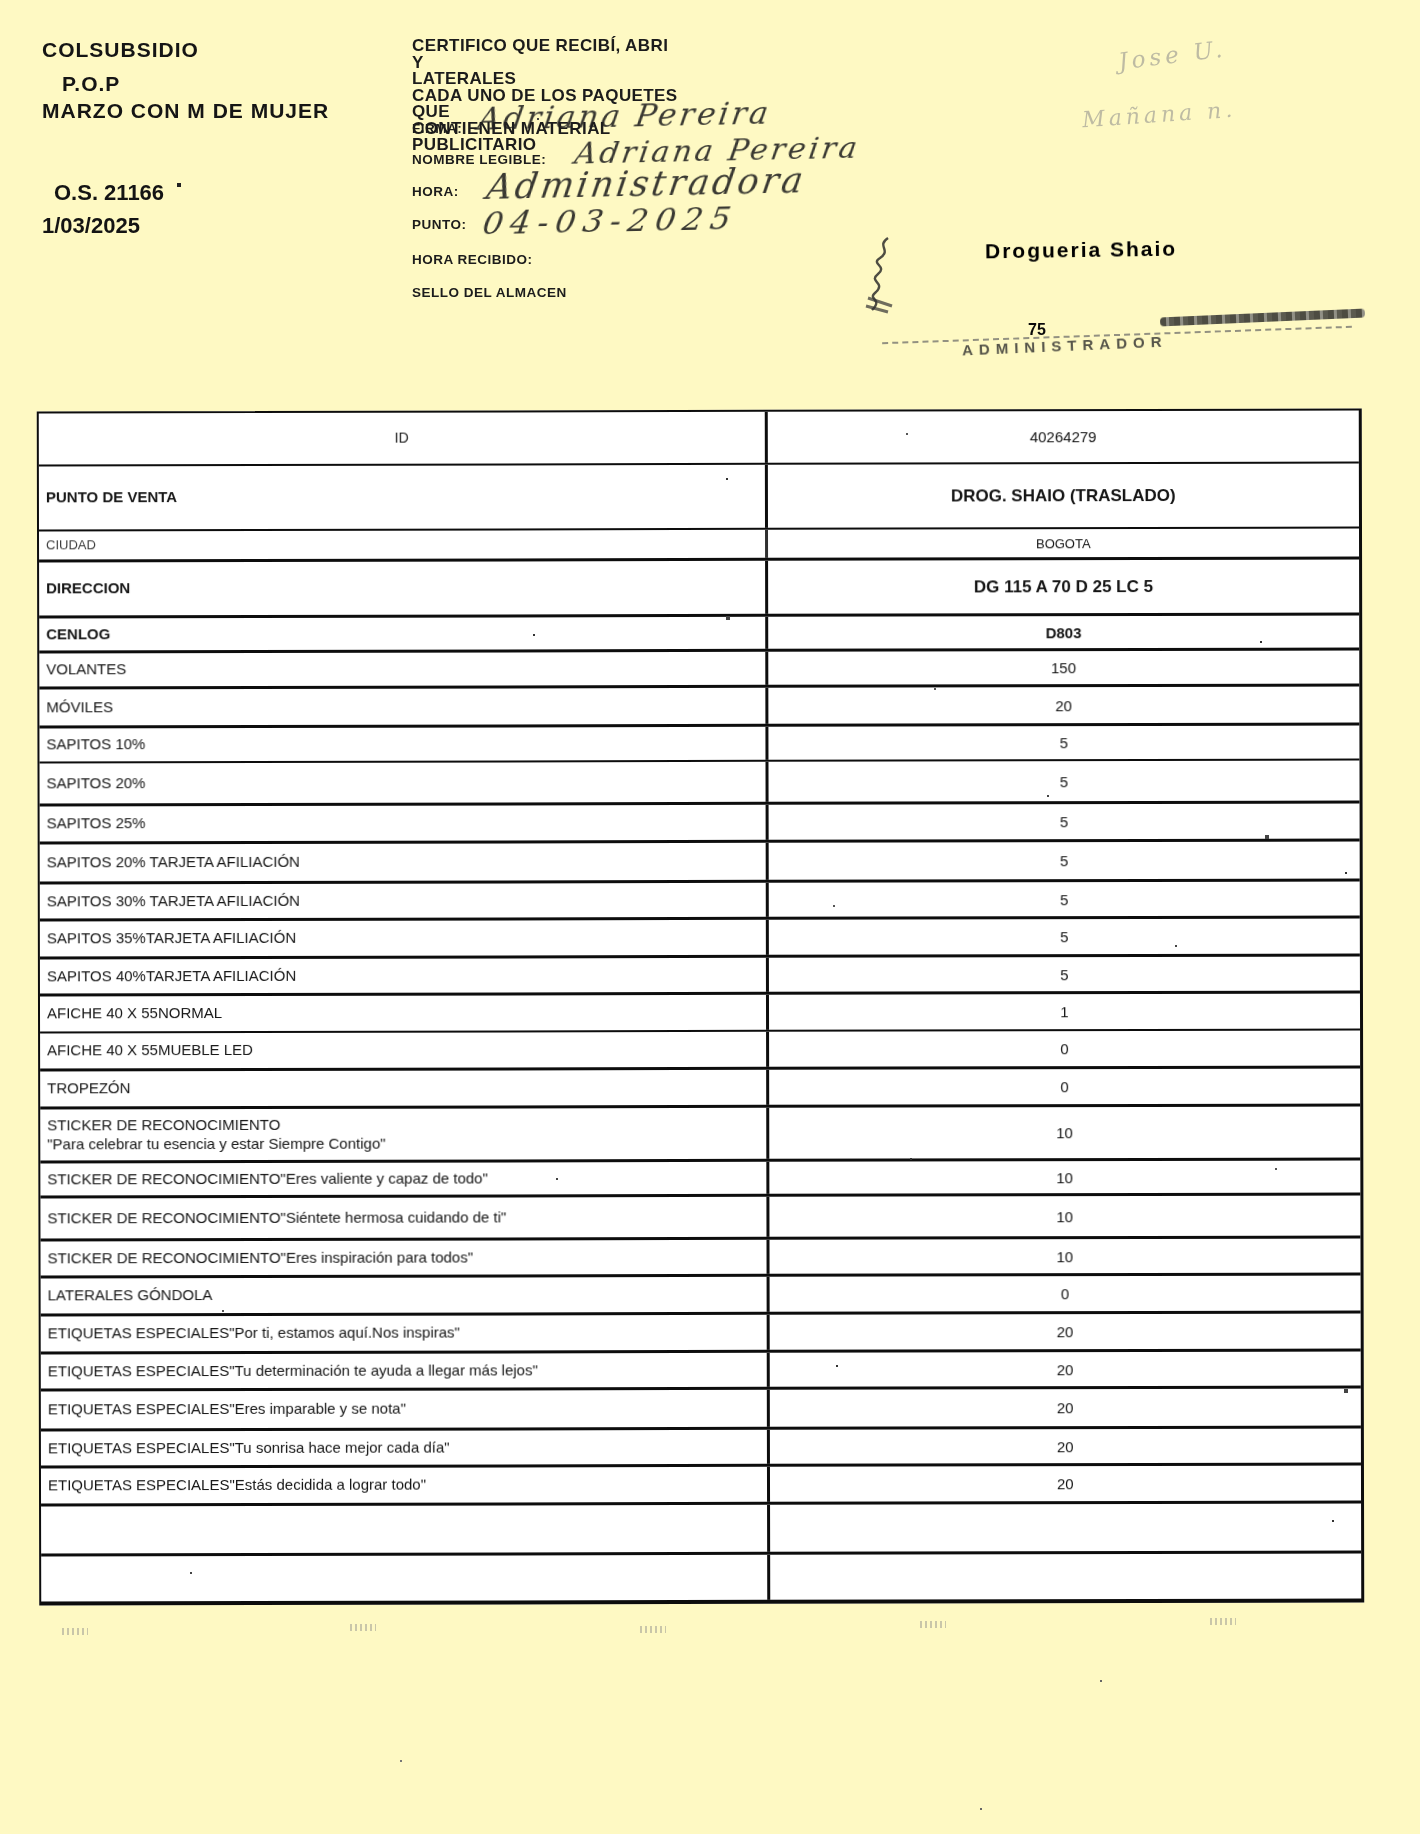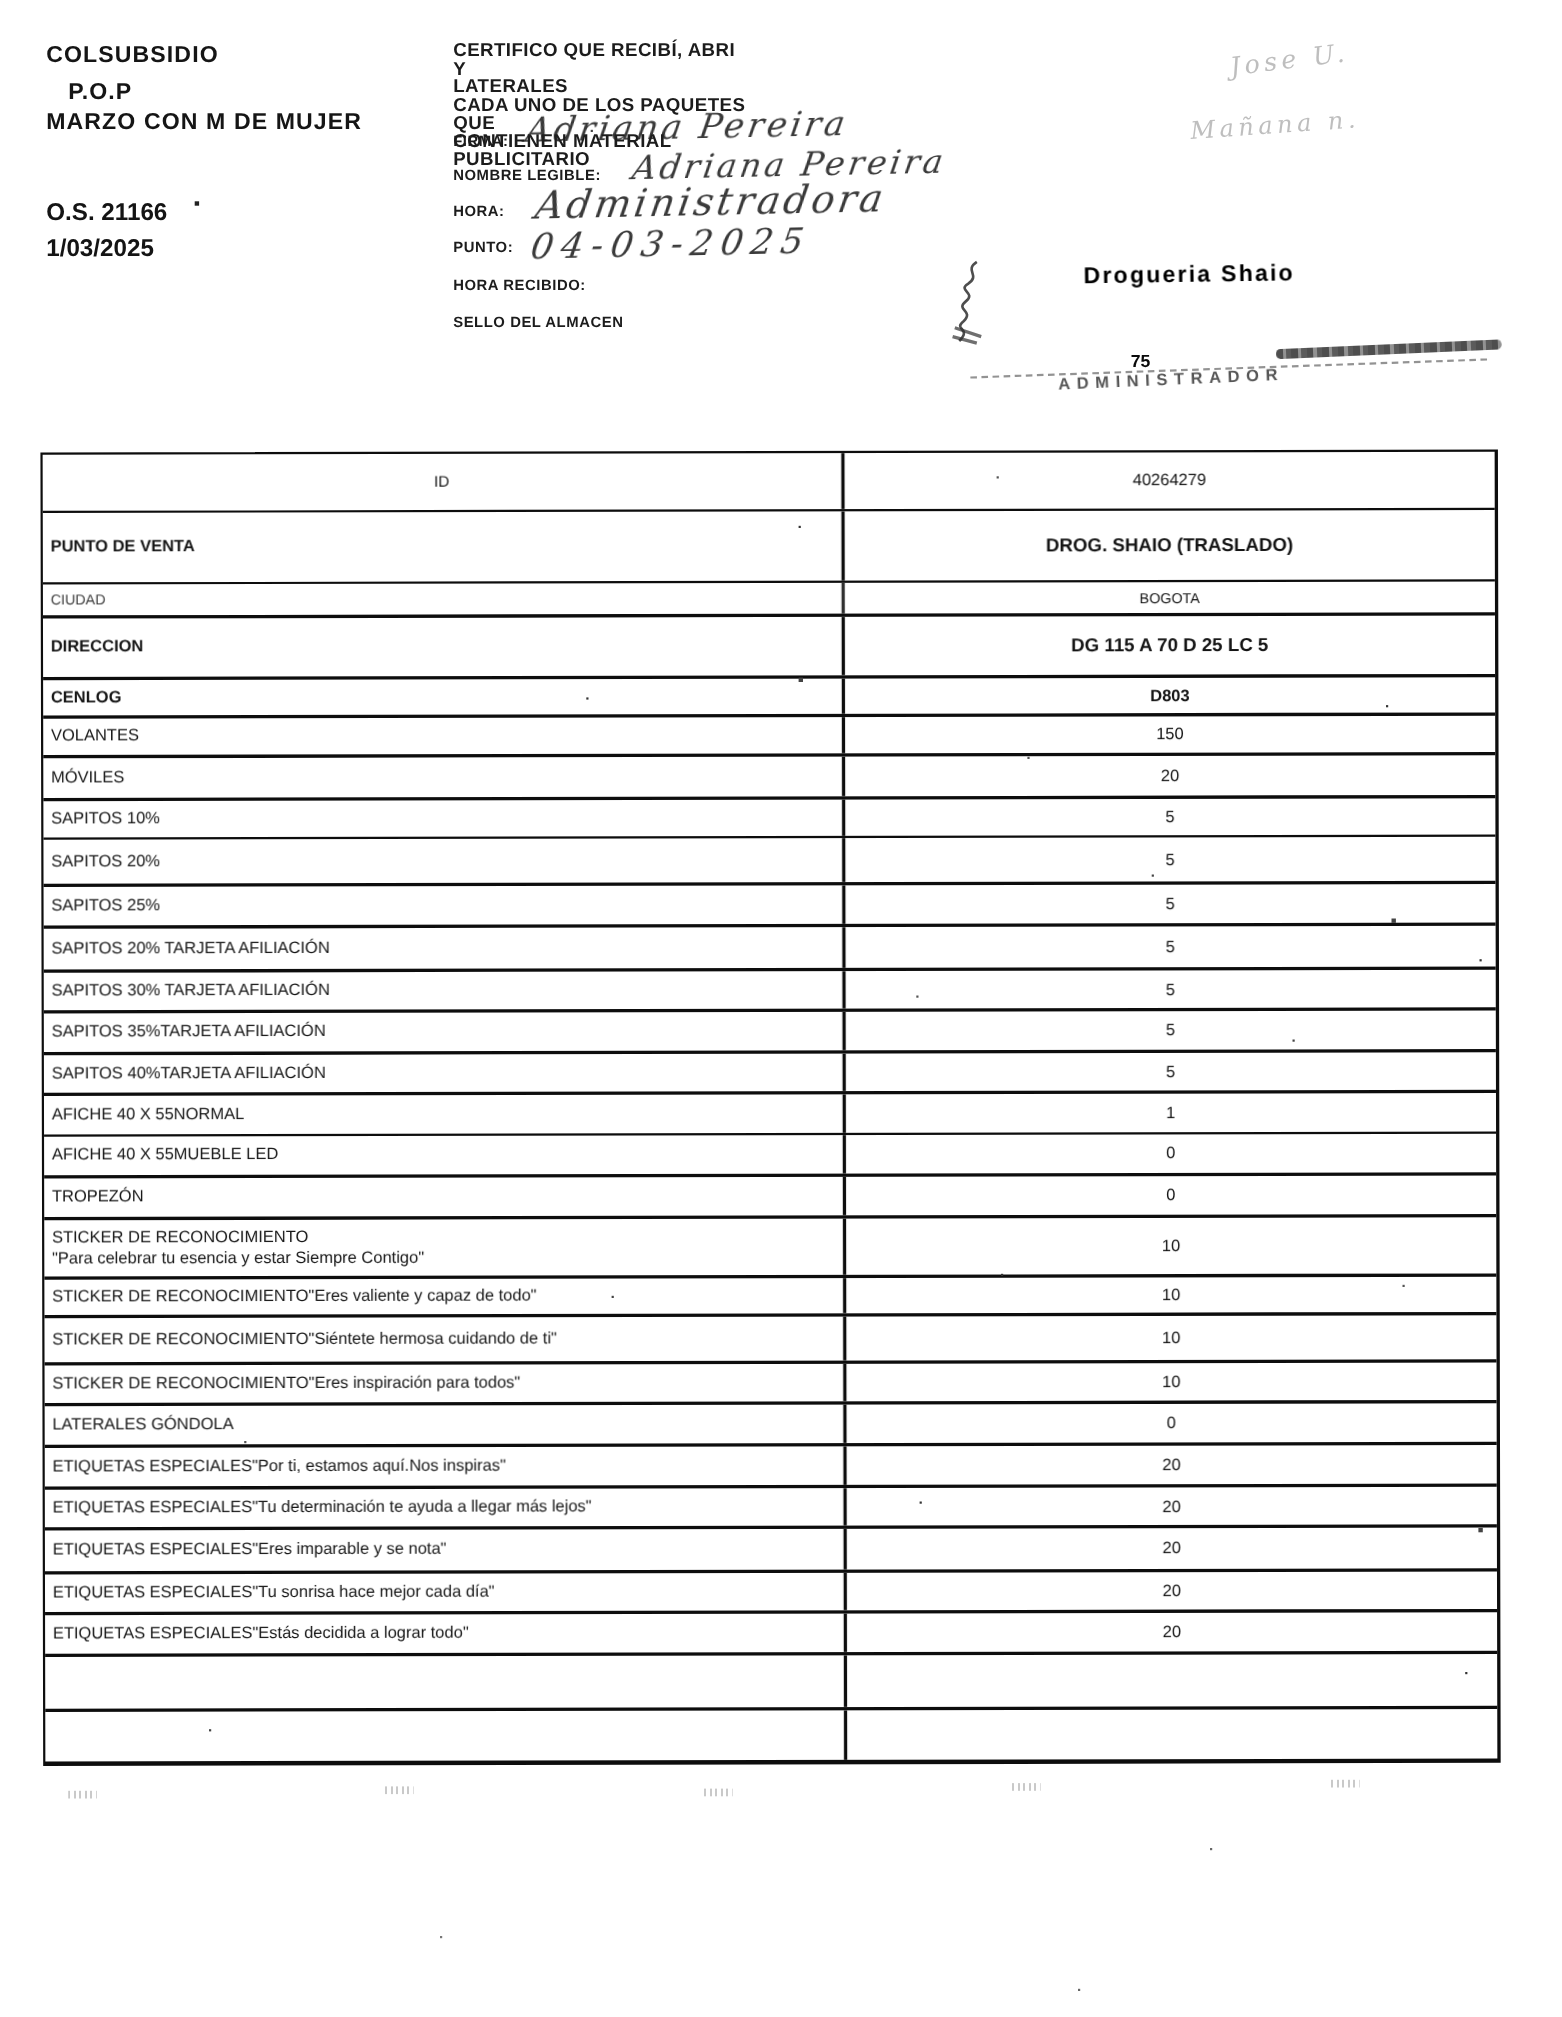--- a/index.html
+++ b/index.html
@@ -1,18 +1,18 @@
 <!DOCTYPE html>
 <html><head>
 <meta charset="utf-8">
 <style>
   * { margin:0; padding:0; box-sizing:border-box; }
   body { background:#e8e8e8; font-family:"Liberation Sans", sans-serif; }
   .page {
-    position:relative; width:1420px; height:1834px; background:#ffffff;
+    position:relative; width:1420px; height:1834px; background:#fef9c3;
     color:#111; overflow:hidden;
   }
   .abs { position:absolute; }
   
   .brand { font-weight:bold; font-size:21px; letter-spacing:1px; color:#151515; filter:blur(.3px); }
   .os { font-weight:bold; font-size:22px; color:#141414; }
   .cert { font-weight:bold; font-size:17px; line-height:16.5px; letter-spacing:.4px; color:#1c1c1c; width:270px; filter:blur(.2px); }
   .flabel { font-weight:bold; font-size:13.5px; letter-spacing:.5px; color:#1c1c1c; filter:blur(.2px); }
   .hand {
     font-family:"DejaVu Serif", serif; font-style:italic; color:#1f1f1f;
@@ -82,21 +82,21 @@
   }
 </style>
 </head>
 <body>
 
 <div class="page">
 
   <div class="abs brand" style="left:42px; top:38px;">COLSUBSIDIO</div>
   <div class="abs brand" style="left:52px; top:72px;margin-left:10px;">P.O.P</div>
   <div class="abs brand" style="left:42px; top:99px;">MARZO CON M DE MUJER</div>
-  <div class="abs os" style="left:42px; top:180px;">O.S. 21166</div>
+  <div class="abs os" style="left:54px; top:180px;">O.S. 21166</div>
   <div class="abs os" style="left:42px; top:213px;">1/03/2025</div>
 
   <div class="abs cert" style="left:412px; top:38px;">
     <div>CERTIFICO QUE RECIBÍ, ABRI Y</div>
     <div>LATERALES</div>
     <div>CADA  UNO DE LOS PAQUETES QUE</div>
     <div>CONTIENEN MATERIAL PUBLICITARIO</div>
   </div>
 
   <div class="abs flabel" style="left:412px; top:121px;">FIRMA:</div>

